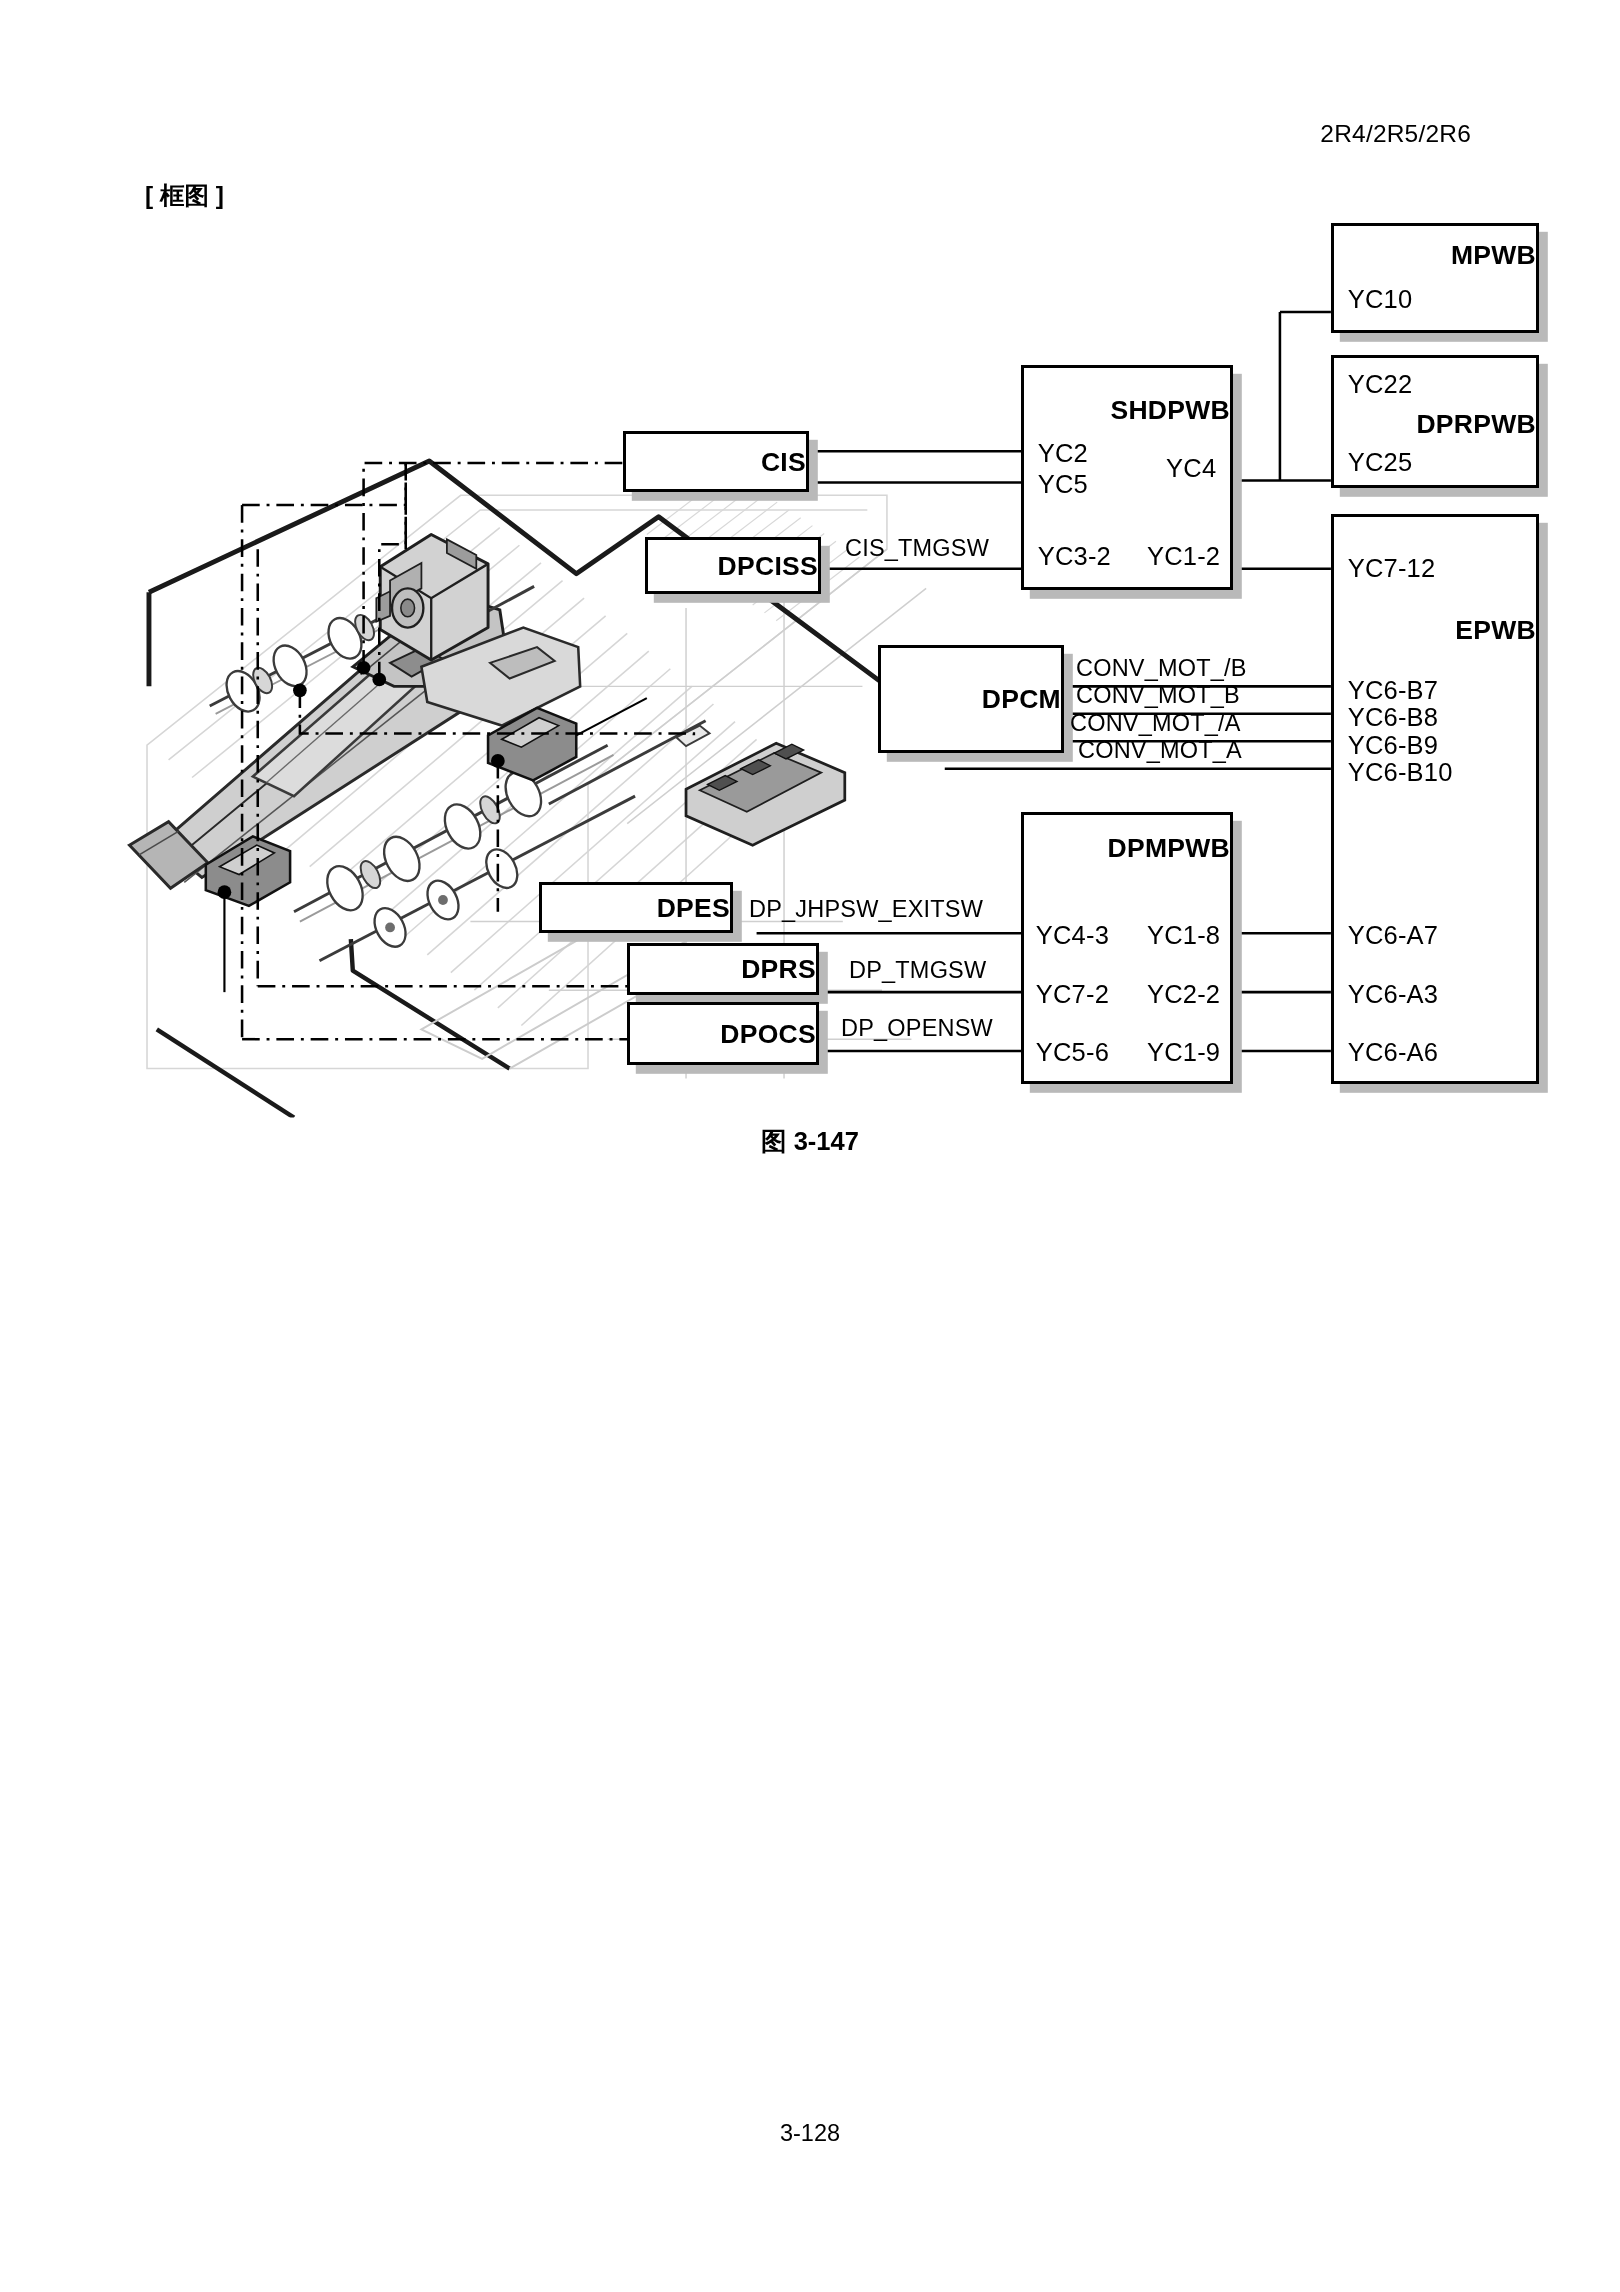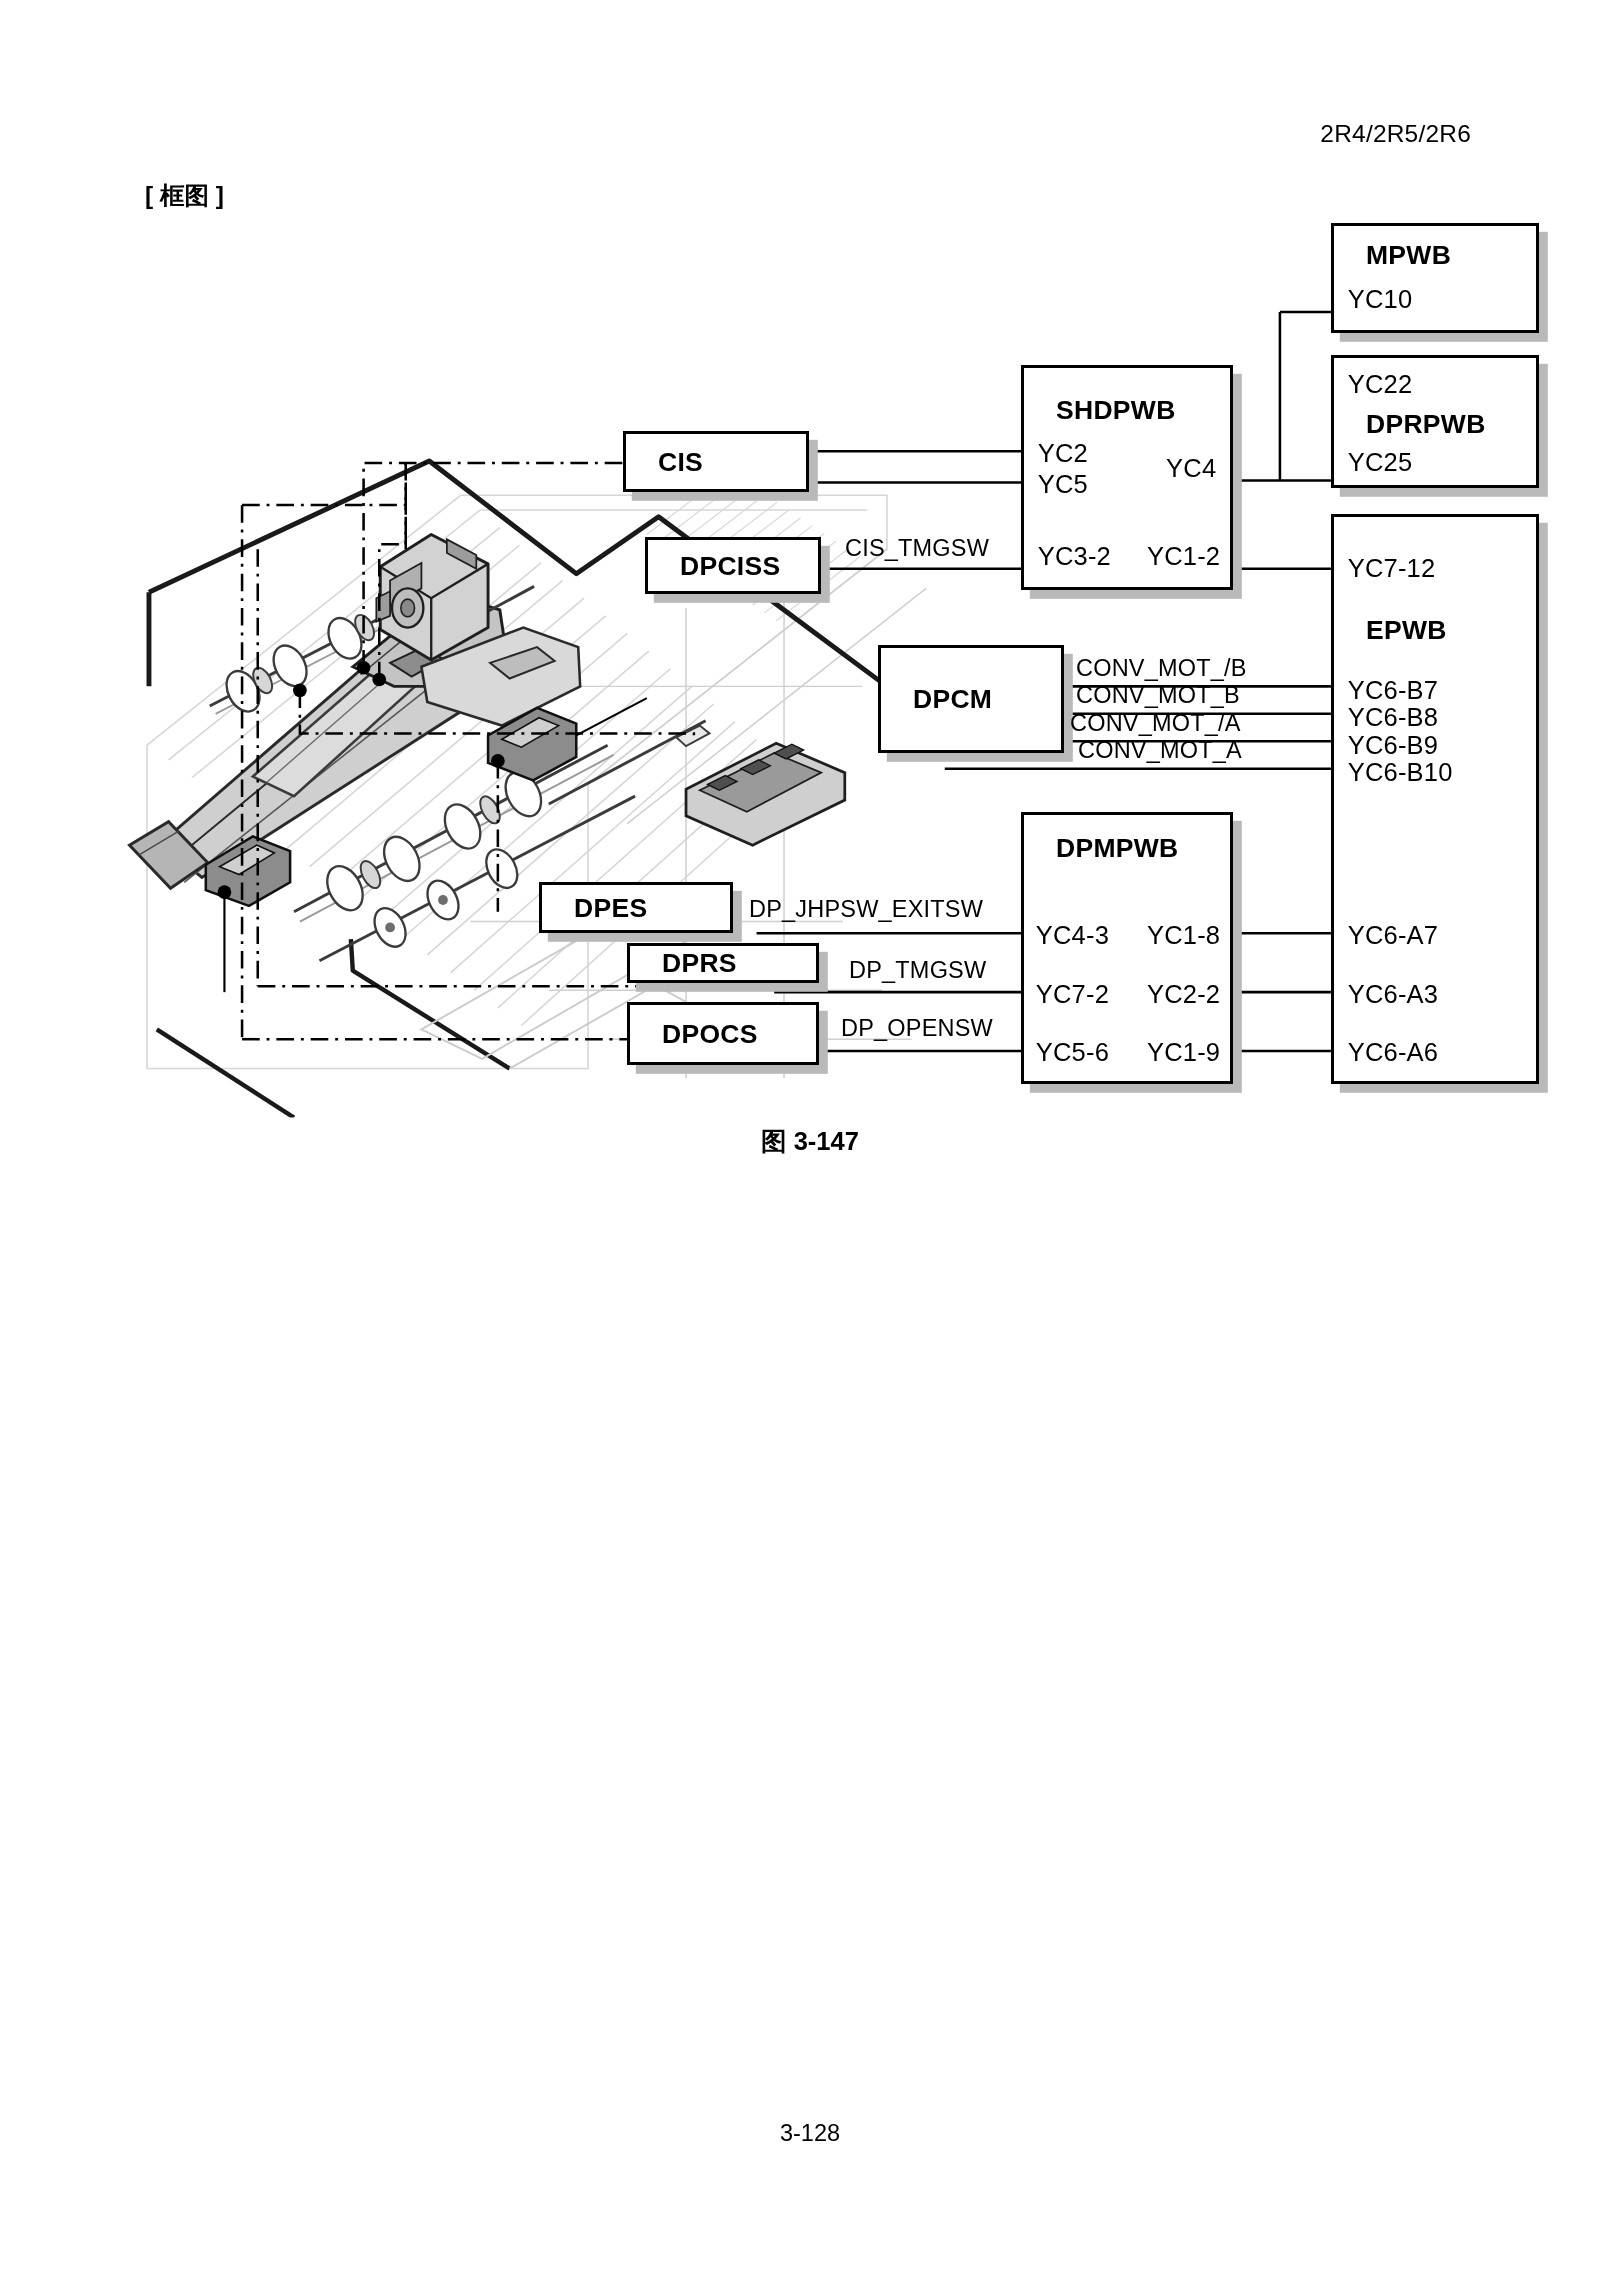--- a/index.html
+++ b/index.html
@@ -69,25 +69,24 @@
     background: #ffffff;
     border: 3.9px solid #000000;
     box-sizing: border-box;
     box-shadow: 8.8px 8.8px 0 0 #b9b9b9;
     z-index: 5;
   }
   .blk .title {
     position: absolute;
     left: 0;
     width: 100%;
-    text-align: left;
+    text-align: right;
     font-size: 26.5px;
     font-weight: bold;
     letter-spacing: 0.3px;
-    padding-left: 32px;
   }
   .pin {
     position: absolute;
     font-size: 25.5px;
     white-space: nowrap;
     letter-spacing: 0.2px;
   }
 
   
   .blk.dev .title {
@@ -362,21 +361,21 @@
   </div>
 
   <div class="blk dev" style="left:857px; top:645px; width:186px; height:108px;margin-left:21px;">
     <div class="title">DPCM</div>
   </div>
 
   <div class="blk dev" style="left:539px; top:882px; width:194px; height:51px;">
     <div class="title">DPES</div>
   </div>
 
-  <div class="blk dev" style="left:627px; top:943px; width:192px; height:40px;">
+  <div class="blk dev" style="left:627px; top:943px; width:192px; height:52px;">
     <div class="title">DPRS</div>
   </div>
 
   <div class="blk dev" style="left:627px; top:1002px; width:192px; height:63px;">
     <div class="title">DPOCS</div>
   </div>
 
   <div class="blk" style="left:1021px; top:365px; width:212px; height:225px;">
     <div class="title" style="top:27.4px;">SHDPWB</div>
     <div class="pin" style="left:13.7px; top:71px;">YC2</div>

